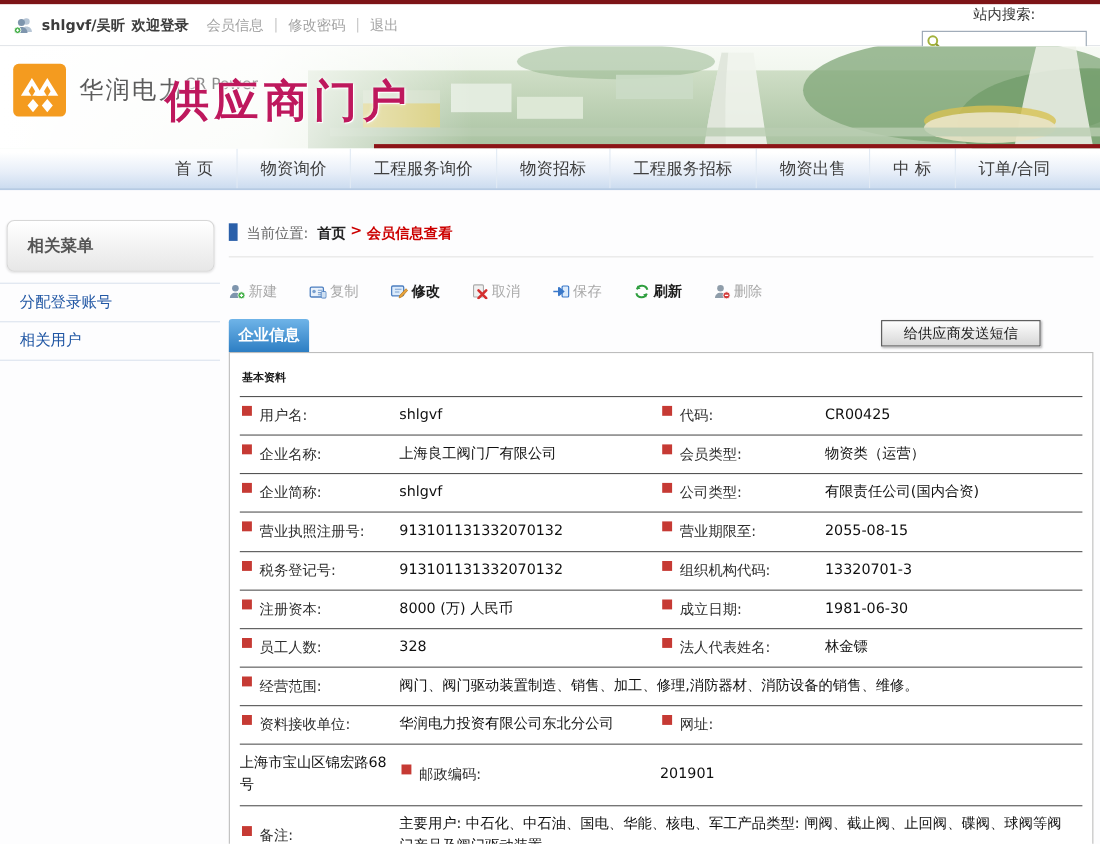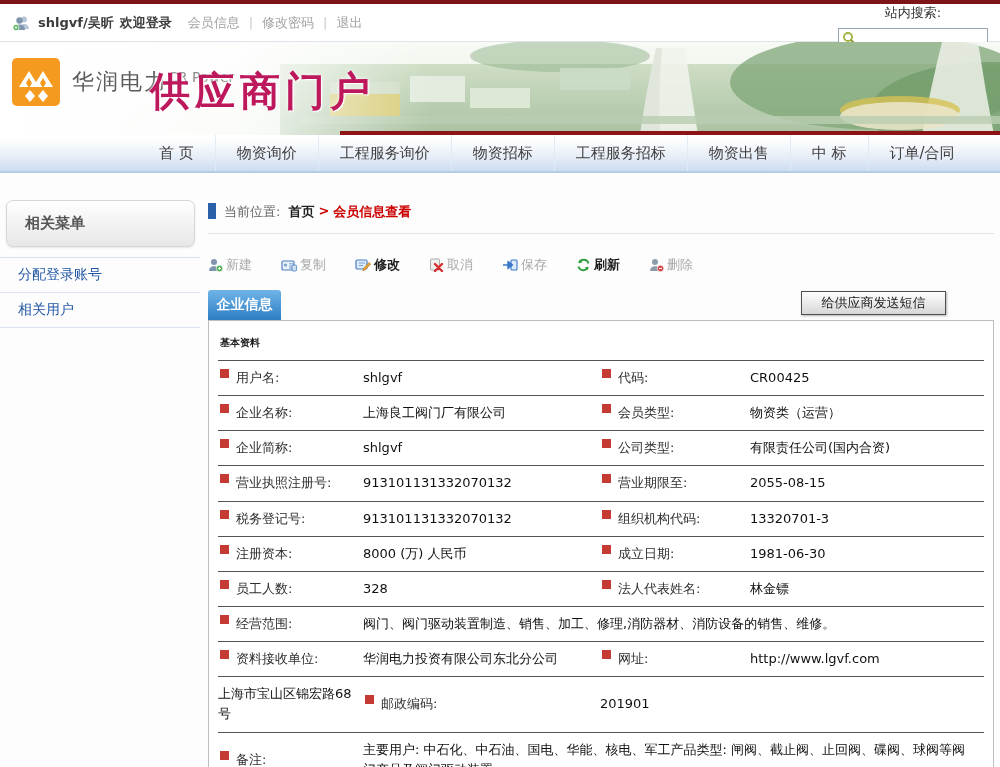--- a/index.html
+++ b/index.html
@@ -402,21 +402,20 @@
           <div class="prow">
             <span class="cell-label">
               <span class="bullet"></span>
               <span>资料接收单位:</span>
             </span>
             <span class="cell-value">华润电力投资有限公司东北分公司</span>
             <span class="cell-label">
               <span class="bullet"></span>
               <span>网址:</span>
             </span>
-            <span class="cell-value">http://www.lgvf.com</span>
           </div>
           <div class="prow">
             <span class="cell-value">上海市宝山区锦宏路68号</span>
             <span class="cell-label">
               <span class="bullet"></span>
               <span>邮政编码:</span>
             </span>
             <span class="cell-value">201901</span>
           </div>
           <div class="prow">

